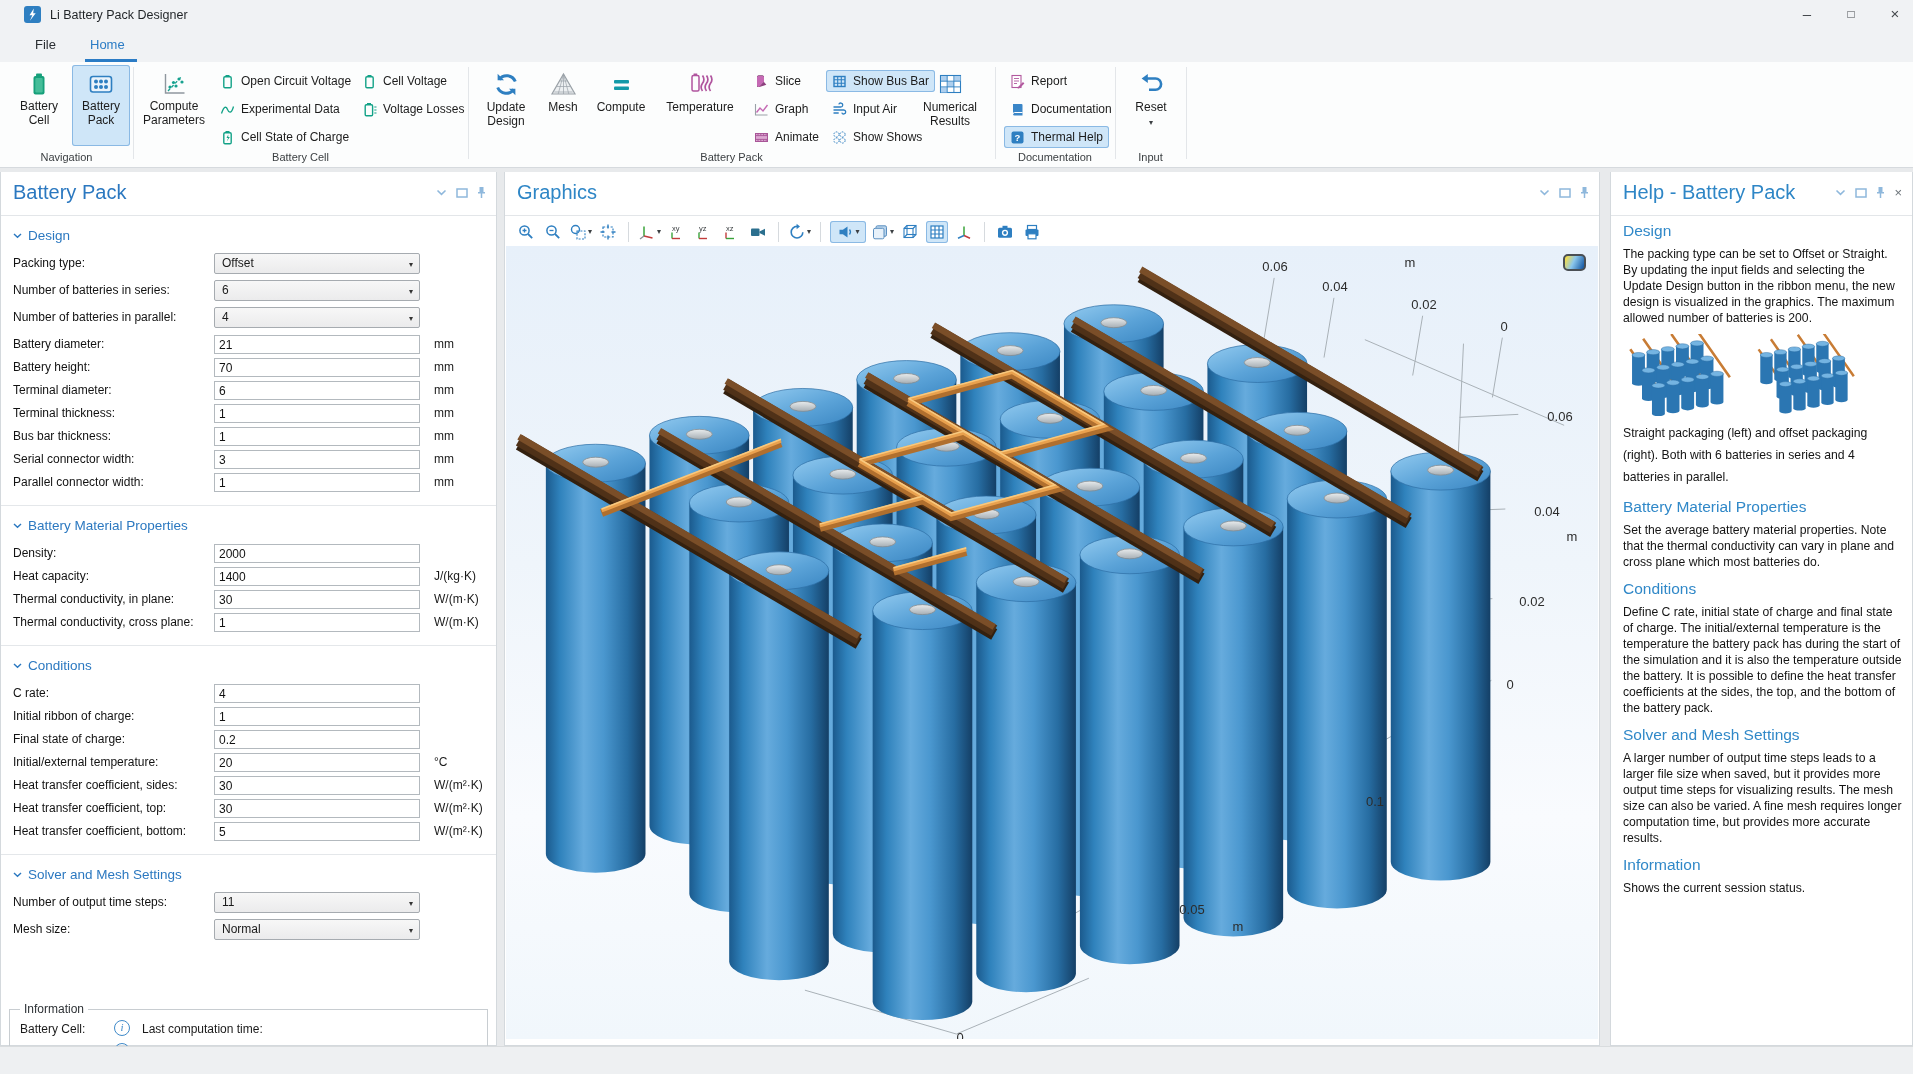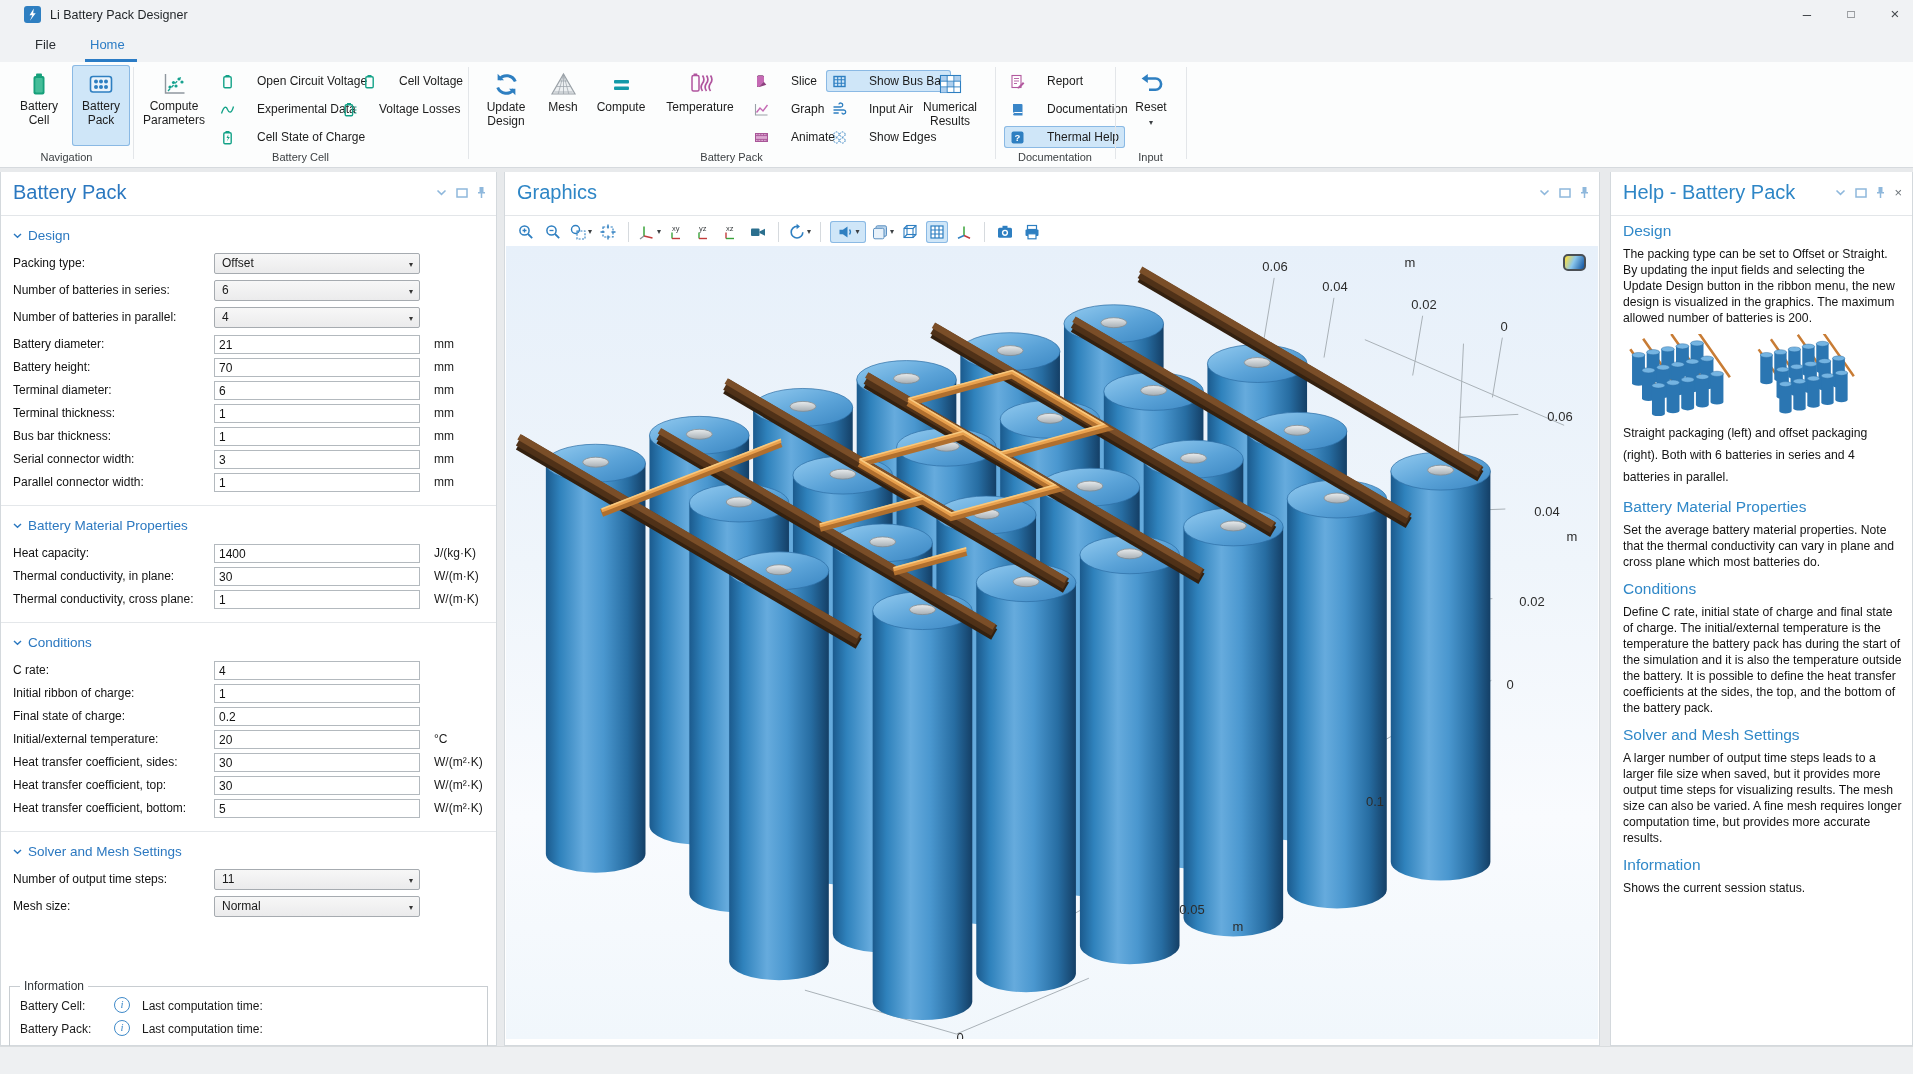--- a/index.html
+++ b/index.html
@@ -15,21 +15,21 @@
 .tab{position:absolute;top:0;height:32px;line-height:30px;font-size:13px;color:#2a2e32;padding:0 10px}
 .tab.active{color:#2b7cc5}
 .tab-underline{position:absolute;top:29px;height:3px;background:#2b7cc5}
 
 .ribbon{position:absolute;top:62px;left:0;right:0;height:106px;background:#fcfdfd;border-bottom:1px solid #d6dade}
 .rgsep{position:absolute;top:5px;height:92px;width:1px;background:#e3e6e9}
 .rglabel{position:absolute;top:86px;height:18px;line-height:18px;font-size:11px;color:#3c4043;text-align:center}
 .bigbtn{position:absolute;top:3px;height:81px;border-radius:3px;text-align:center;font-size:12px;line-height:13.5px;padding-top:5px;color:#1c1c1c;cursor:default}
 .bigbtn svg{display:block;margin:1px auto 3px}
 .sel{background:#cfe6f8;box-shadow:inset 0 0 0 1px #8ab9e4}
-.smallbtn{position:absolute;height:22px;display:flex;align-items:center;gap:22px;font-size:12px;padding:0 6px;border-radius:3px;white-space:nowrap;color:#1c1c1c;cursor:default}
+.smallbtn{position:absolute;height:22px;display:flex;align-items:center;gap:6px;font-size:12px;padding:0 6px;border-radius:3px;white-space:nowrap;color:#1c1c1c;cursor:default}
 .srow1{top:8px}.srow2{top:36px}.srow3{top:64px}
 .ddg{font-size:8px;color:#3c4043}
 
 .panel{position:absolute;background:#fff;border:1px solid #d4d9dd;border-top:none}
 .phead{position:relative;height:44px;border-bottom:1px solid #e3e6e9}
 .ptitle{position:absolute;left:12px;top:9px;font-size:20px;color:#2e86c6;font-weight:400}
 .picons{position:absolute;right:10px;top:14px;display:flex;gap:9px;align-items:center}
 .picons .x{color:#6b7379;font-size:13px;line-height:10px}
 
 #leftpanel{left:0;top:172px;width:497px;height:874px}
@@ -153,21 +153,21 @@
         </svg>
       <span>Cell State of Charge</span>
     </div>
     <div class="smallbtn srow1" style="left:356px">
       <svg width="15" height="15" viewBox="0 0 15 15">
           <rect x="5.5" y="1" width="4" height="1.8" fill="#12a287"></rect>
           <rect x="3.8" y="2.8" width="7.4" height="11" rx="1.2" fill="none" stroke="#12a287" stroke-width="1.4"></rect>
         </svg>
       <span>Cell Voltage</span>
     </div>
-    <div class="smallbtn srow2" style="left:336px">
+    <div class="smallbtn srow2" style="left:356px">
       <svg width="15" height="15" viewBox="0 0 15 15">
           <rect x="5" y="1" width="4" height="1.8" fill="#12a287"></rect>
           <rect x="3.2" y="2.8" width="7.4" height="11" rx="1.2" fill="none" stroke="#12a287" stroke-width="1.4"></rect>
           <path d="M12.3 5h2.2M12.3 8h2.2M12.3 11h2.2" stroke="#12a287" stroke-width="1.2"></path>
         </svg>
       <span>Voltage Losses</span>
     </div>
     <div class="rgsep" style="left:468px"></div>
     <div class="rglabel" style="left:133px;width:335px">Battery Cell</div>
 
@@ -239,21 +239,21 @@
     </div>
     <div class="smallbtn srow3" style="left:826px">
       <svg width="15" height="15" viewBox="0 0 15 15">
           <g fill="none" stroke="#2e7fc1" stroke-width="1" stroke-dasharray="1.6 1.2">
             <circle cx="4.5" cy="4.5" r="2.6"></circle>
             <circle cx="10.5" cy="4.5" r="2.6"></circle>
             <circle cx="4.5" cy="10.5" r="2.6"></circle>
             <circle cx="10.5" cy="10.5" r="2.6"></circle>
           </g>
         </svg>
-      <span>Show Edges</span>
+      <span>Show Shows</span>
     </div>
     <div class="bigbtn" style="left:916px;width:68px">
       <svg width="27" height="27" viewBox="0 0 27 27">
           <rect x="3.5" y="4.5" width="20" height="17" fill="#fff" stroke="#2e7fc1" stroke-width="1.1"></rect>
           <g fill="#aecfee">
             <rect x="4" y="5" width="6.2" height="5.2"></rect>
             <rect x="17.3" y="5" width="6.2" height="5.2"></rect>
             <rect x="10.7" y="10.7" width="6.3" height="5.2"></rect>
             <rect x="4" y="16.3" width="6.2" height="5.2"></rect>
           </g>
@@ -370,20 +370,25 @@
       <input class="finput" value="1" style="">
       <span class="funit">mm</span>
     </div>
 
     <div class="secdiv"></div>
     <div class="sechead">
       <svg width="9" height="6">
           <path d="M1 1l3.5 3.3L8 1" stroke="#2b78c0" stroke-width="1.4" fill="none"></path>
         </svg>
       <span>Battery Material Properties</span>
+    </div>
+    <div class="frow">
+      <span class="flabel">Density:</span>
+      <input class="finput" value="2000" style="">
+      <span class="funit"></span>
     </div>
     <div class="frow">
       <span class="flabel">Heat capacity:</span>
       <input class="finput" value="1400" style="">
       <span class="funit">J/(kg·K)</span>
     </div>
     <div class="frow">
       <span class="flabel">Thermal conductivity, in plane:</span>
       <input class="finput" value="30" style="">
       <span class="funit">W/(m·K)</span>

